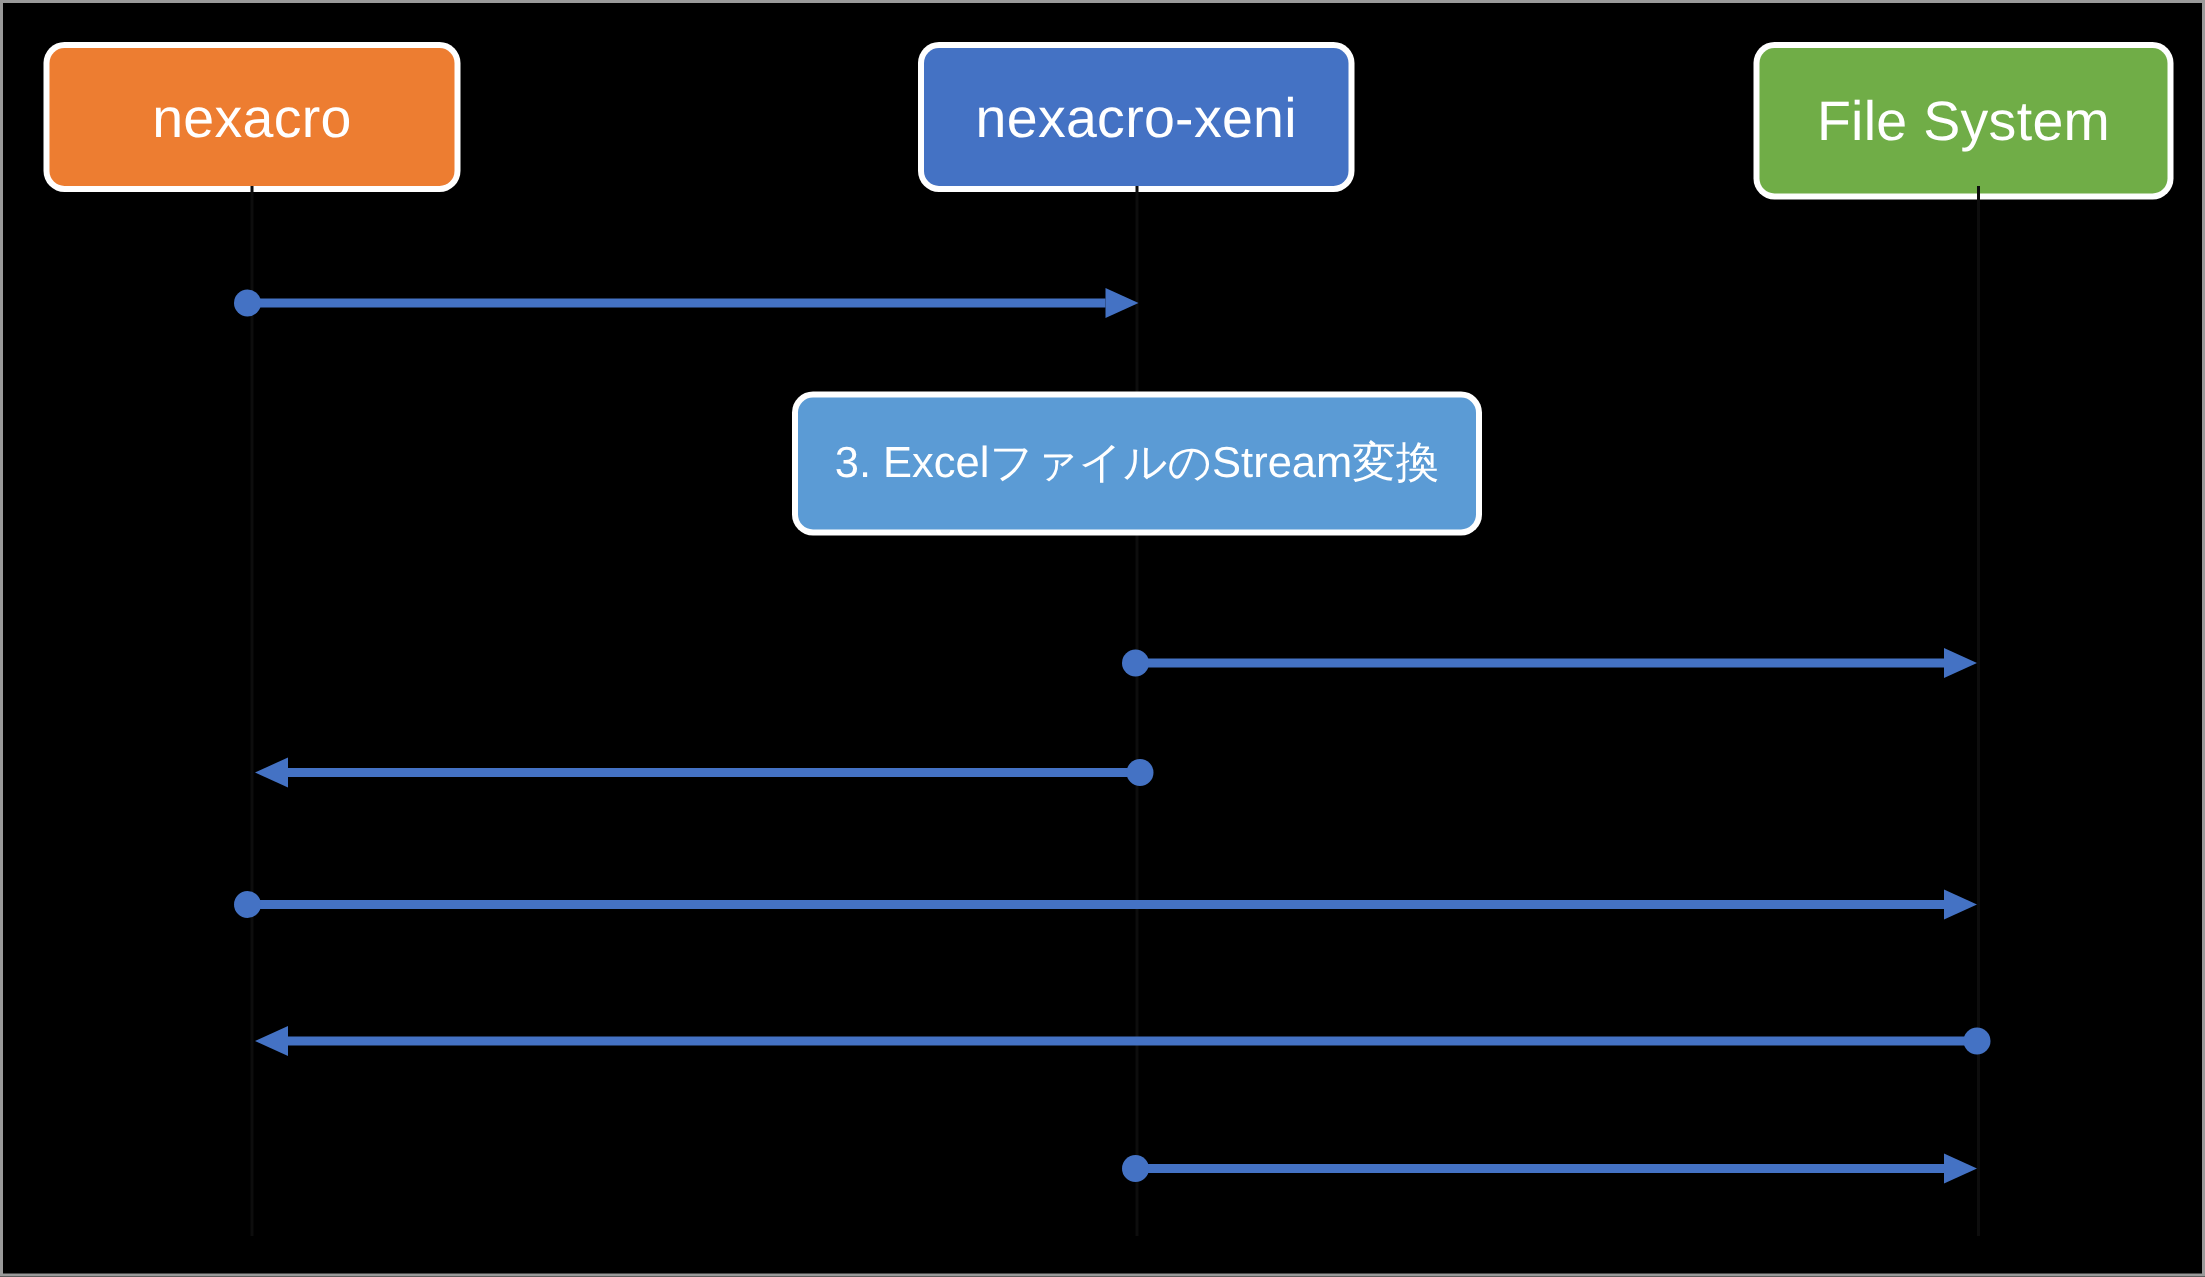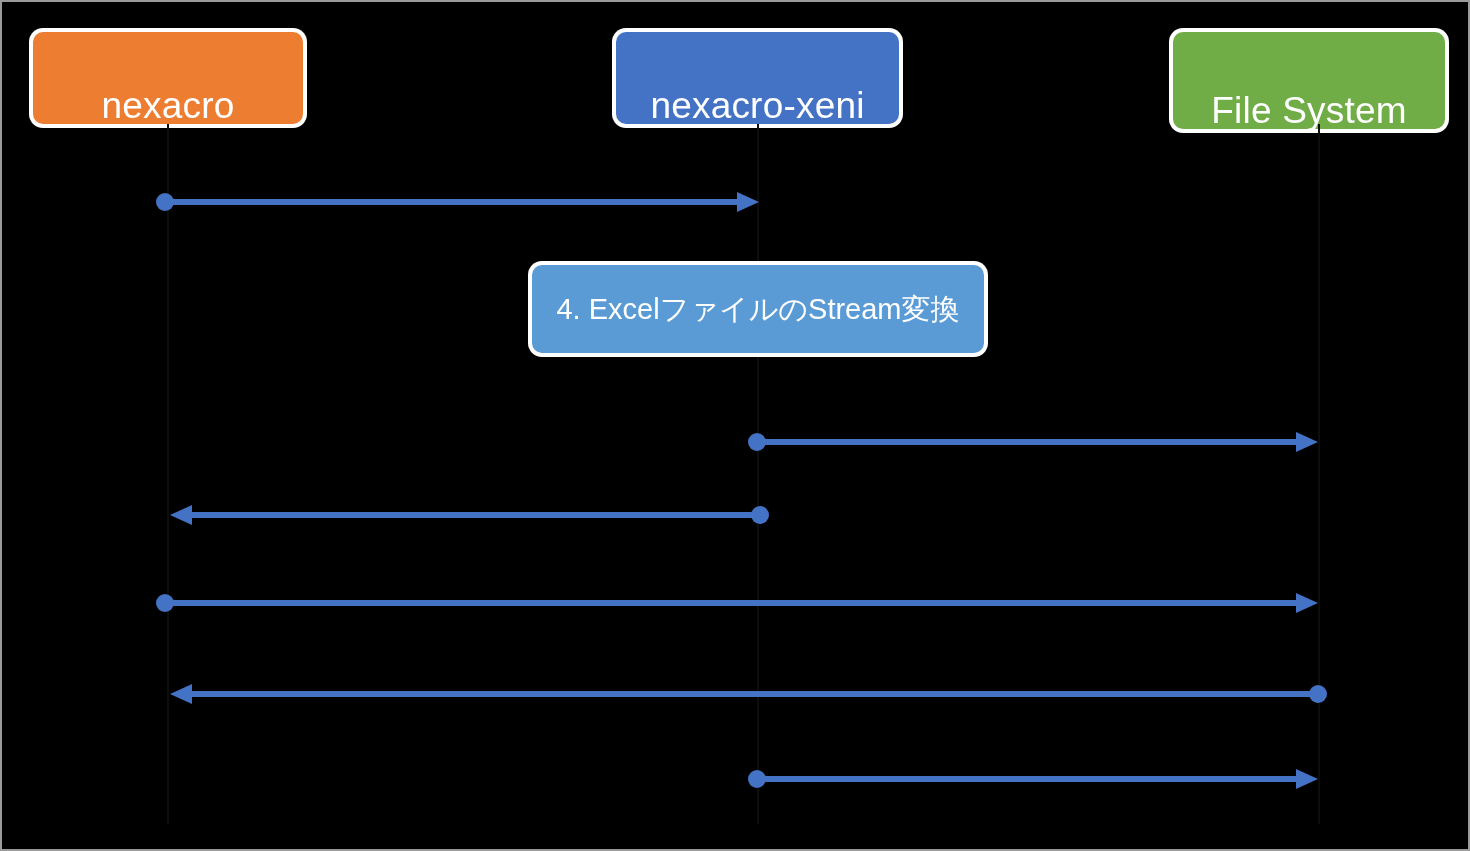--- a/index.html
+++ b/index.html
@@ -15,21 +15,21 @@
     border: 2px solid #9a9a9a;
     box-sizing: border-box;
     overflow: hidden;
     font-family: "Liberation Sans", "DejaVu Sans", sans-serif;
   }
 
   
   .participant {
     position: absolute;
     display: flex;
-    align-items: flex-end;
+    align-items: center;
     justify-content: center;
     border-radius: 10px;
     color: #ffffff;
     font-size: 37px;
     font-weight: 400;
     letter-spacing: 0.2px;
     box-shadow: 0 0 0 4px #ffffff;
     box-sizing: border-box;
     line-height: 1;
     white-space: nowrap;
@@ -94,21 +94,21 @@
 
   <div class="participant" id="p-filesys">
     <span class="participant-label">File System</span>
   </div>
 
   <div class="lifeline" id="ll-1"></div>
   <div class="lifeline" id="ll-2"></div>
   <div class="lifeline" id="ll-3"></div>
 
   <div class="note" id="note-step2">
-    <span>4. ExcelファイルのStream変換</span>
+    <span>3. ExcelファイルのStream変換</span>
   </div>
 
   <div id="messages-layer">
       <div class="message" style="left: 143px; top: 180px; width: 634px; height: 40px;">
         <svg width="634" height="40">
           <line x1="20" y1="20" x2="592" y2="20" stroke="#4472C4" stroke-width="6"></line>
           <polygon points="614,20 592,10 592,30" fill="#4472C4"></polygon>
           <circle cx="20" cy="20" r="9" fill="#4472C4"></circle>
         </svg>
       </div>

